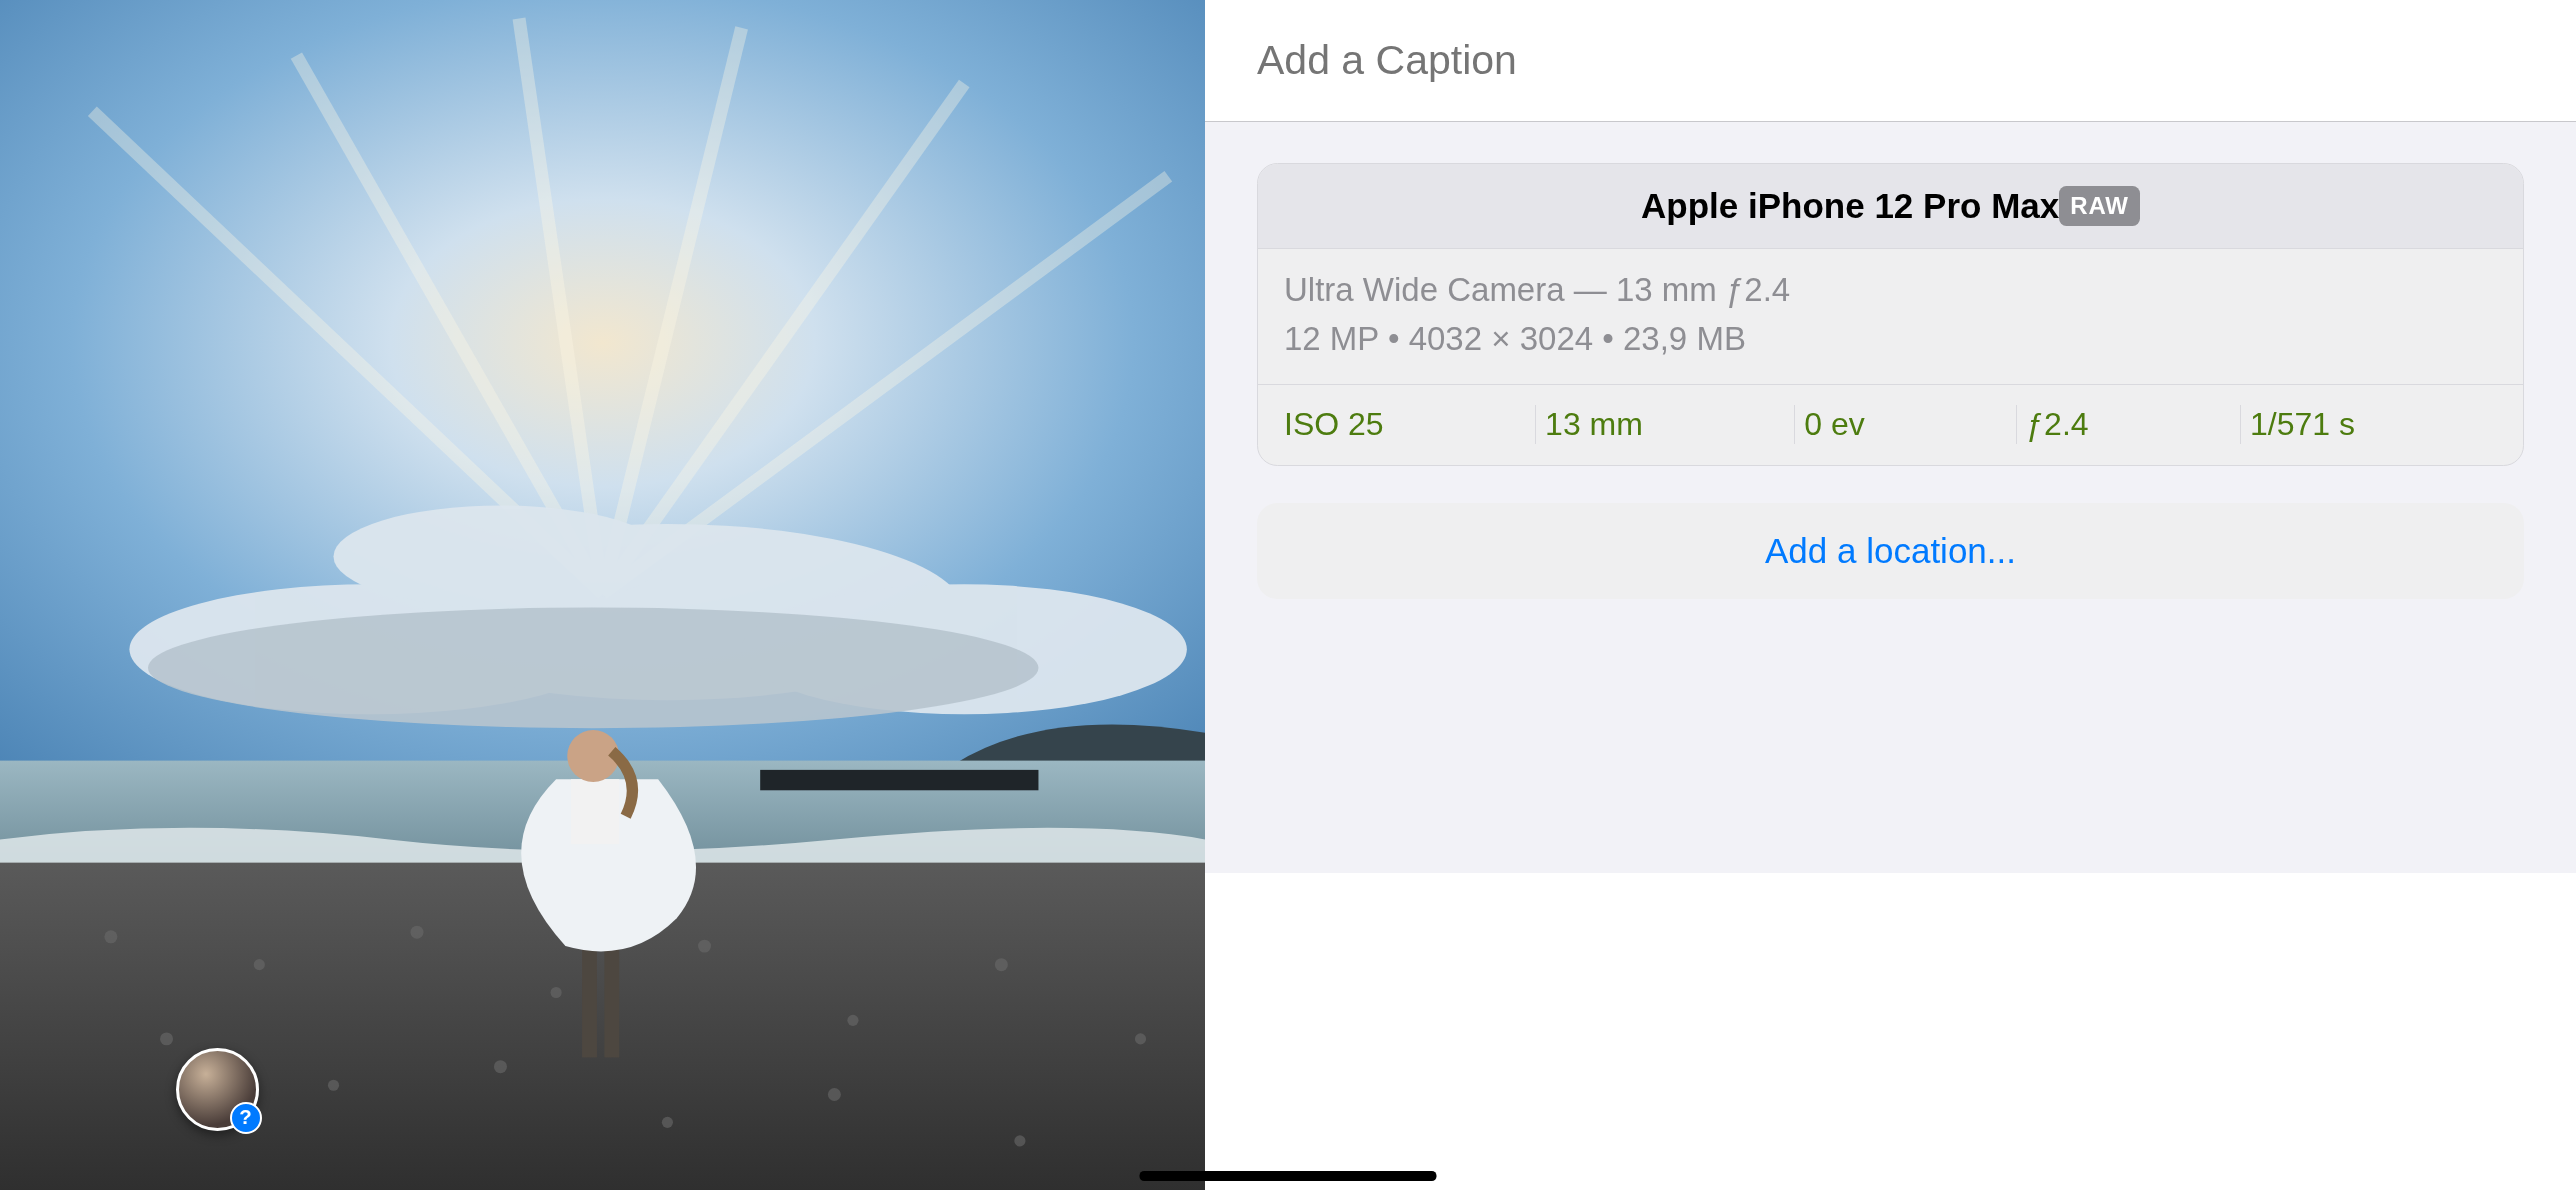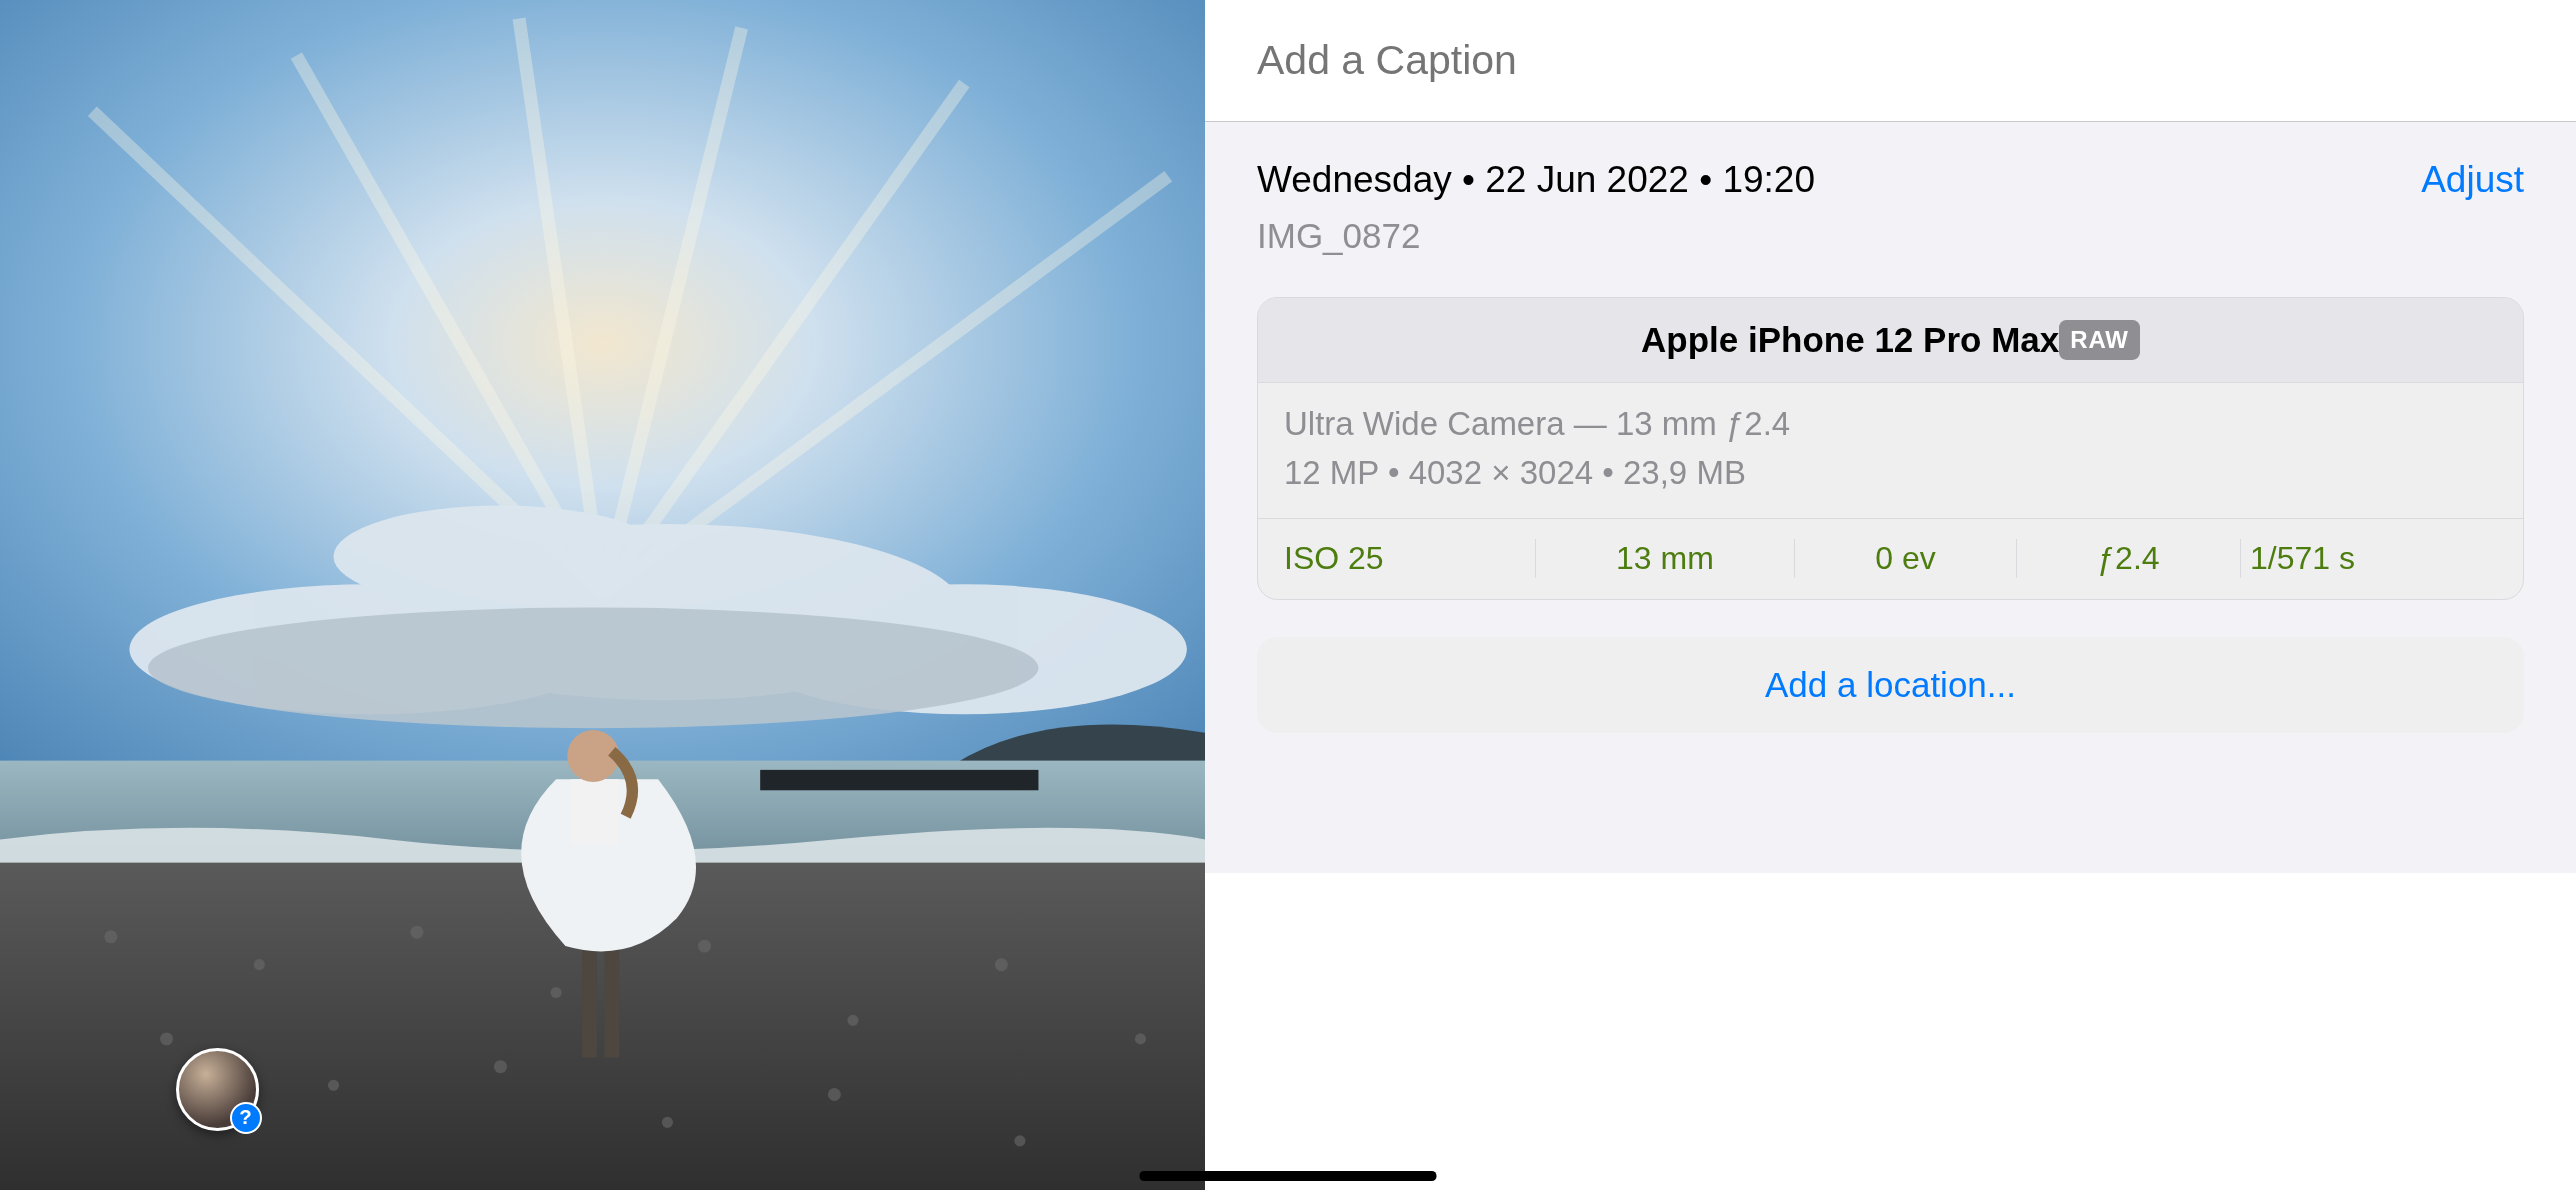--- a/index.html
+++ b/index.html
@@ -134,21 +134,20 @@
     .cc-line { margin-bottom: 11px; }
     .cc-stats {
       display: flex;
       align-items: center;
       padding: 20.4px 26px;
       font-size: 32px;
       color: #4d7c0f;
     }
     .cc-stats .cell {
       flex: 1 1 auto;
-      text-align: center;
     }
     .cc-stats .cell:first-child { text-align: left; }
     .cc-stats .cell:last-child  { text-align: left; }
     .cc-stats .sep {
       width: 0.9px;
       height: 39px;
       background: #d9d9de;
       margin: 0 9.3px;
     }
 
@@ -265,27 +264,20 @@
 
   <div class="face-badge">
     <div class="q">?</div>
   </div>
 </div>
 
 <div class="info-pane">
 
   <input class="caption-field" placeholder="Add a Caption" style="">
 
-  <div class="meta-wrap">
-    <div class="date-row">
-      <div class="date-text">Wednesday • 22 Jun 2022 • 19:20</div>
-      <button class="adjust-btn">Adjust</button>
-    </div>
-    <div class="filename">IMG_0872</div>
-  </div>
 
   <div class="camera-card">
     <div class="cc-header">
       <div class="cc-device">Apple iPhone 12 Pro Max</div>
       <div class="raw-badge">RAW</div>
     </div>
     <div class="cc-body">
       <div class="cc-line">Ultra Wide Camera — 13 mm ƒ2.4</div>
       <div>12 MP  •  4032 × 3024  •  23,9 MB</div>
     </div>

